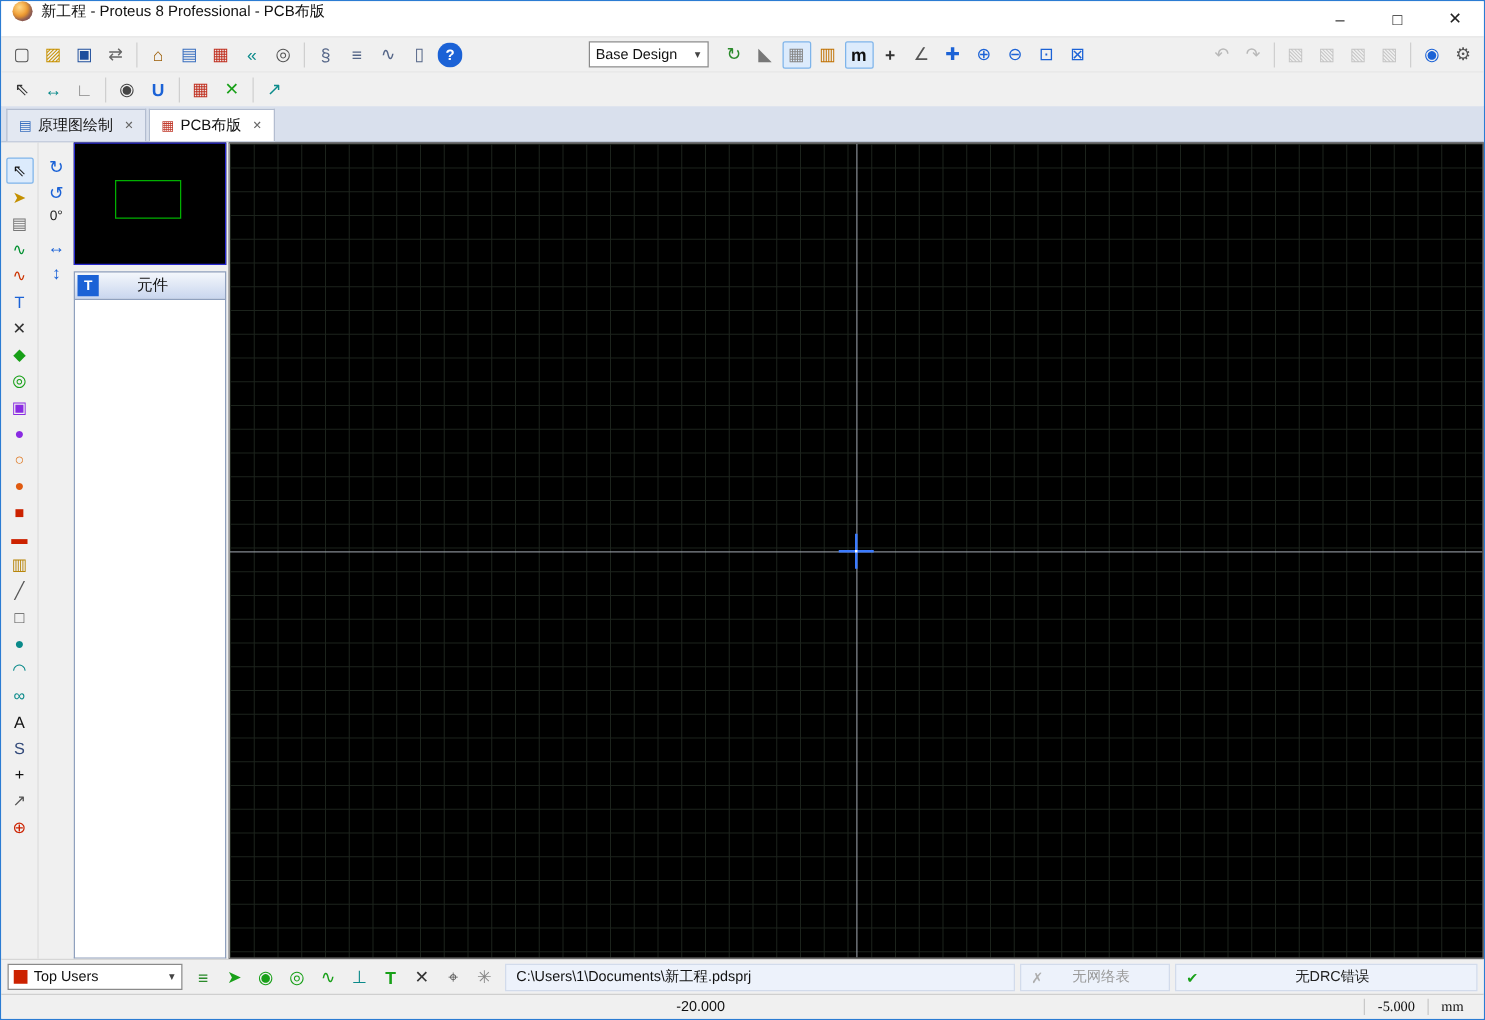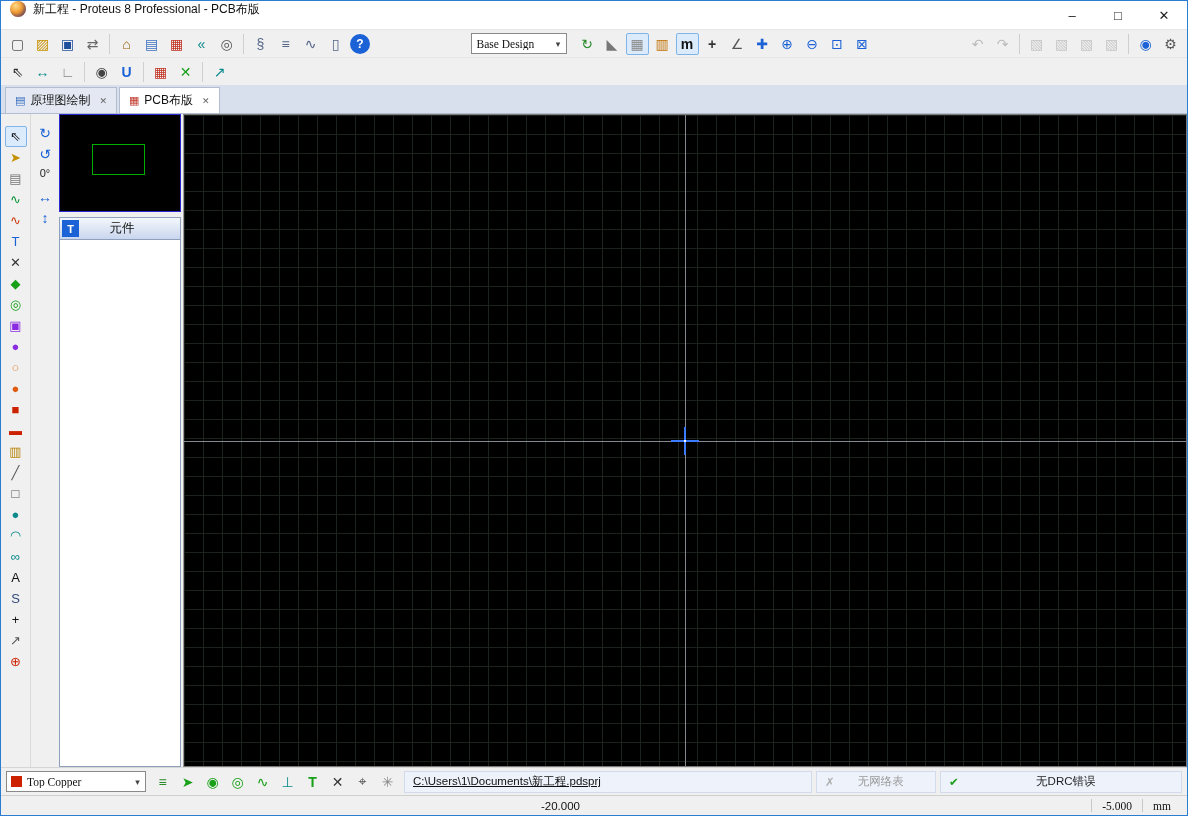--- a/index.html
+++ b/index.html
@@ -33,21 +33,21 @@
     font-size:14px; margin:0 1px; border:1px solid transparent; border-radius:2px; }
   .tbtn.bold { font-weight:bold; }
   .tbtn.active { background:#dcebfc; border-color:#7eb4ea; }
   .tbtn.disabled { opacity:.35; }
   .tbtn.round { border-radius:50%; width:20px; height:20px; font-size:12px; font-weight:bold; margin:1px 2px; }
   .tsep { width:1px; height:20px; background:#cfcfcf; margin:0 4px; display:inline-block; }
 
   .combo { display:flex; align-items:center; height:21px; background:#fff;
     border:1px solid #8a8a8a; font-size:11.5px; }
   .combo.design { width:96px; margin:0 8px; }
-  .combo-text { flex:1; padding:0 5px; white-space:nowrap; overflow:hidden;font-family:Liberation Serif, serif; }
+  .combo-text { flex:1; padding:0 5px; white-space:nowrap; overflow:hidden; }
   .combo-arrow { width:15px; text-align:center; font-size:9px; color:#444; }
 
   
   .tabbar { height:29px; background:#d9e0ed; display:flex; align-items:flex-end;
     padding:3px 0 0 4px; border-bottom:1px solid #b3bdd0; flex:0 0 auto; }
   .tab { display:flex; align-items:center; gap:5px; padding:0 9px; margin-right:2px;
     border:1px solid #b3bdd0; border-bottom:none; background:#e3e8f2; height:26px; font-size:12px; }
   .tab.active { background:#ffffff; }
   .tab-ic { font-size:11px; }
   .tab-close { font-size:9px; color:#666; margin-left:4px; }
@@ -94,21 +94,21 @@
   .cross::after { content:""; position:absolute; left:13px; top:13px; width:2px; height:2px; background:#fff; }
 
   
   .bottombar { height:28px; background:#f0f0f0; border-top:1px solid #d6d6d6;
     display:flex; align-items:center; padding:0 5px; gap:4px; flex:0 0 auto; }
   .combo.layer { width:140px; }
   .swatch { width:11px; height:11px; background:#cc2200; margin-left:4px; flex:0 0 auto; }
   .path-field, .status-field { height:22px; background:#edf2fb; border:1px solid #d2dbeb;
     display:flex; align-items:center; padding:0 8px; font-size:11.5px;
     white-space:nowrap; overflow:hidden; }
-  .path-field { flex:1;text-decoration:underline; }
+  .path-field { flex:1; }
   .status-field .lbl { flex:1; text-align:center; }
   .status-field.net { width:120px; color:#9a9a9a; }
   .status-field.net .ic { color:#adadad; }
   .status-field.drc { width:242px; color:#222; }
   .status-field.drc .ic { color:#18a018; font-weight:bold; }
 
   
   .statusbar { height:20px; background:#f0f0f0; border-top:1px solid #cfcfcf;
     display:flex; align-items:center; font-size:11.5px; position:relative; flex:0 0 auto; }
   .coord-x { position:absolute; left:540px; }
@@ -276,21 +276,21 @@
         <div class="ch"></div>
           <div class="cv"></div>
       </div>
     </div>
 
   </div>
 
   <div class="bottombar">
     <div class="combo layer">
       <span class="swatch"></span>
-      <span class="combo-text">Top Copper</span>
+      <span class="combo-text">Top Users</span>
       <span class="combo-arrow">▾</span>
     </div>
     <div class="tgroup">
 
     <span class="tbtn f-glyph" style="color: rgb(42, 138, 42);">≡</span>
         <span class="tbtn f-glyph" style="color: rgb(24, 160, 24);">➤</span>
         <span class="tbtn f-glyph" style="color: rgb(24, 160, 24);">◉</span>
         <span class="tbtn f-glyph" style="color: rgb(24, 160, 24);">◎</span>
         <span class="tbtn f-glyph" style="color: rgb(24, 160, 24);">∿</span>
         <span class="tbtn f-glyph" style="color: rgb(10, 138, 138);">⊥</span>

